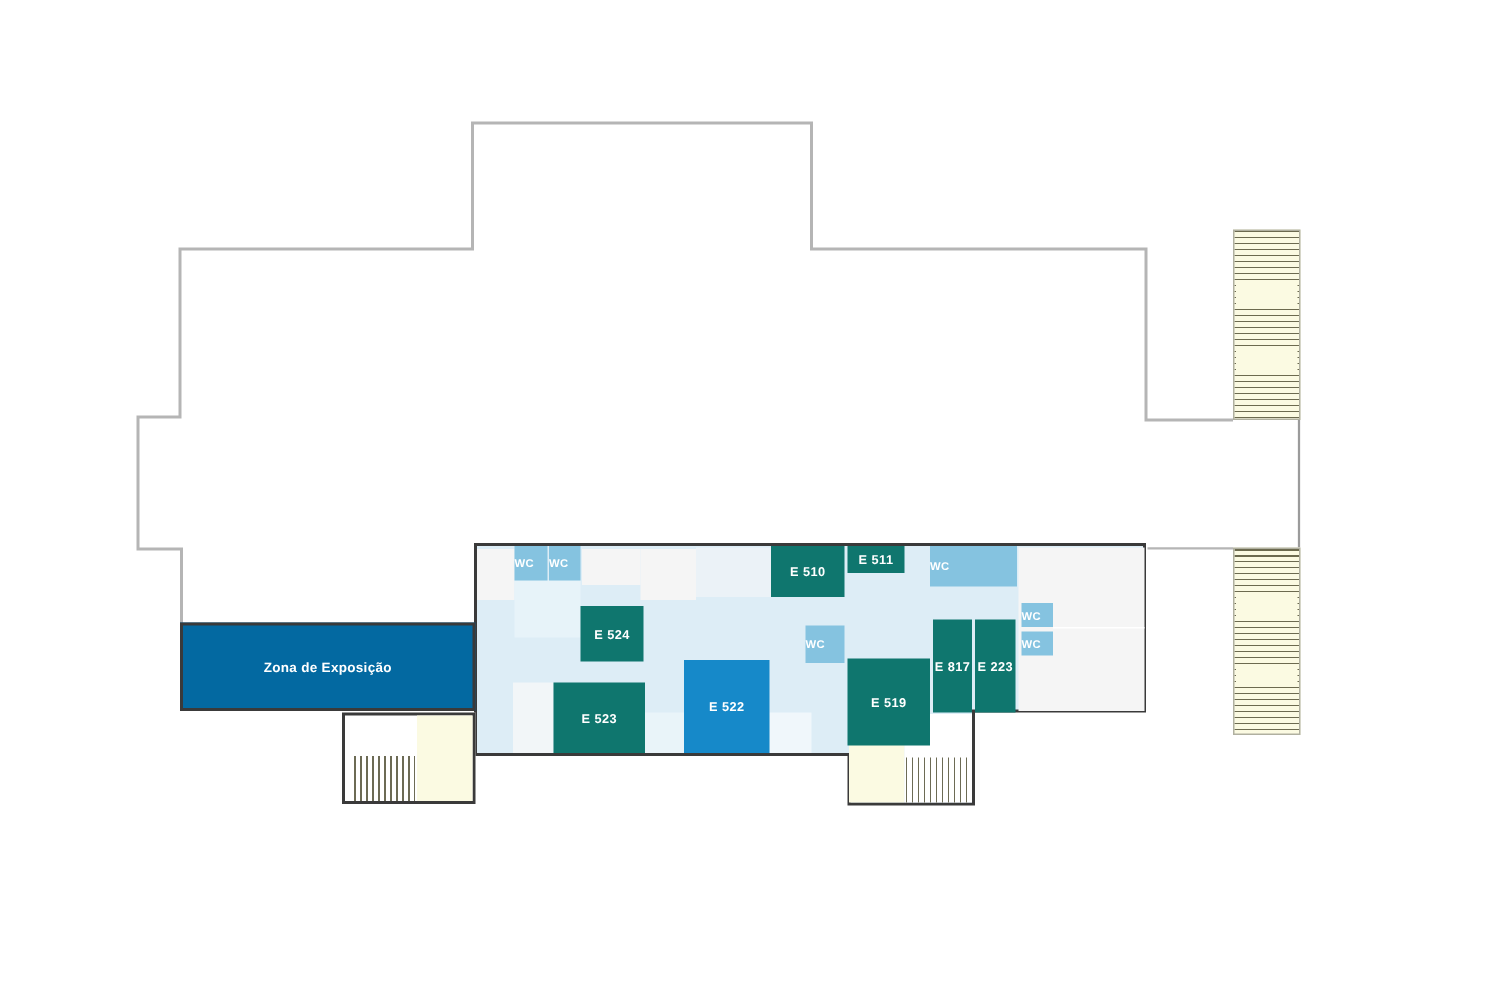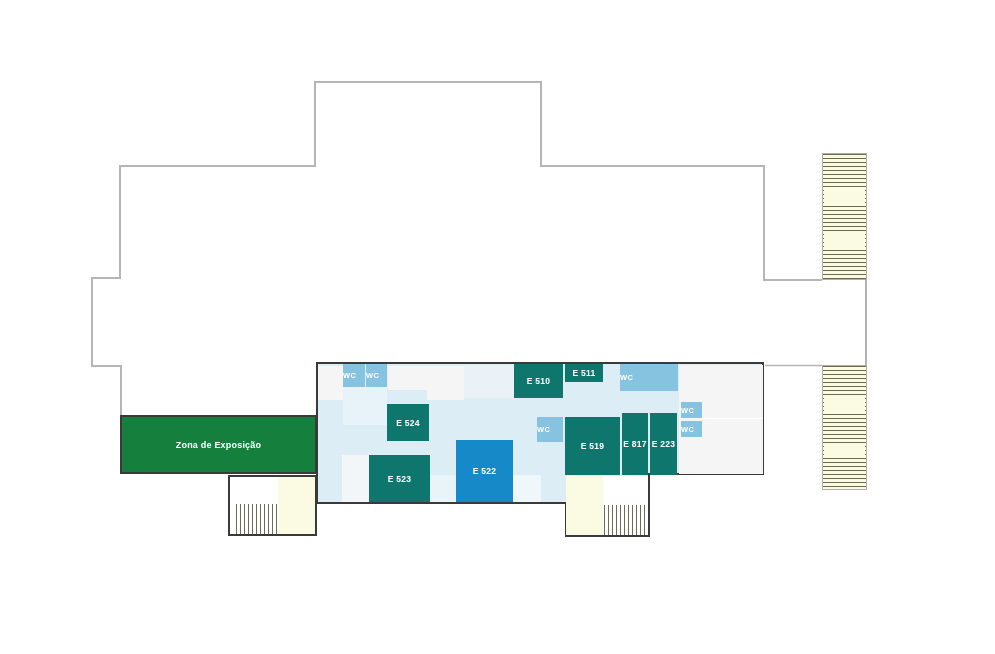--- a/index.html
+++ b/index.html
@@ -15,21 +15,21 @@
     color:#ffffff;font-weight:bold;font-size:8.5px;letter-spacing:.3px;
     text-align:center;cursor:pointer;
   }
   .room.highlight{background:#1689c9;}
   .wc{
     position:absolute;box-sizing:border-box;background:#85c3e0;
     display:flex;align-items:center;
     color:#ffffff;font-weight:bold;font-size:7.5px;letter-spacing:.3px;cursor:pointer;
   }
   .zona{
-    position:absolute;box-sizing:border-box;background:#15803d;border:2px solid #3a3a3a;
+    position:absolute;box-sizing:border-box;background:#0369a1;border:2px solid #3a3a3a;
     display:flex;align-items:center;justify-content:center;
     color:#ffffff;font-weight:bold;font-size:9px;letter-spacing:.2px;cursor:pointer;
   }
   .stairs-h{
     position:absolute;box-sizing:border-box;background:#fbfae2;border:1px solid #b0b0a0;
     background-image:repeating-linear-gradient(to bottom,
       rgba(72,70,42,.8) 0px, rgba(72,70,42,.8) 1px, rgba(0,0,0,0) 1px, rgba(0,0,0,0) 4px);
   }
   .landing{position:absolute;left:1px;right:1px;background:#fbfae2;}
   .stairs-box{position:absolute;box-sizing:border-box;background:#ffffff;border:2px solid #3a3a3a;}
@@ -97,21 +97,21 @@
   </div>
   <div class="room" style="left:565px;top:364px;width:38px;height:18px;">
     <span>E 511</span>
   </div>
   <div class="room" style="left:650px;top:413px;width:27px;height:62px;">
     <span>E 223</span>
   </div>
   <div class="room" style="left:622px;top:413px;width:26px;height:62px;">
     <span>E 817</span>
   </div>
-  <div class="room" style="left:565px;top:417px;width:55px;height:58px;">
+  <div class="room" style="left:565px;top:439px;width:55px;height:58px;">
     <span>E 519</span>
   </div>
   <div class="room highlight" style="left:456px;top:440px;width:57px;height:62px;">
     <span>E 522</span>
   </div>
   <div class="room" style="left:369px;top:455px;width:61px;height:47px;">
     <span>E 523</span>
   </div>
   <div class="room" style="left:387px;top:404px;width:42px;height:37px;">
     <span>E 524</span>

